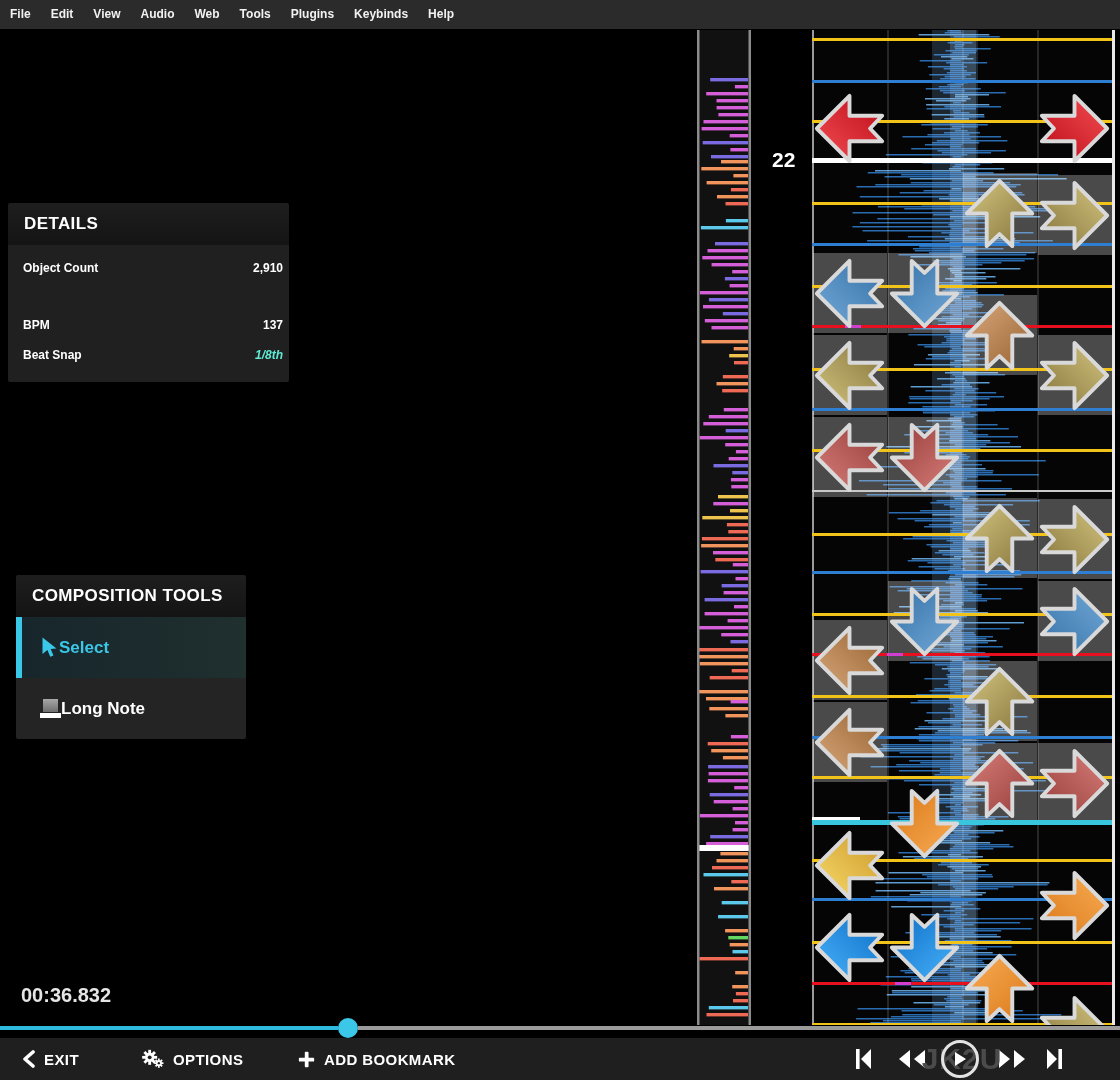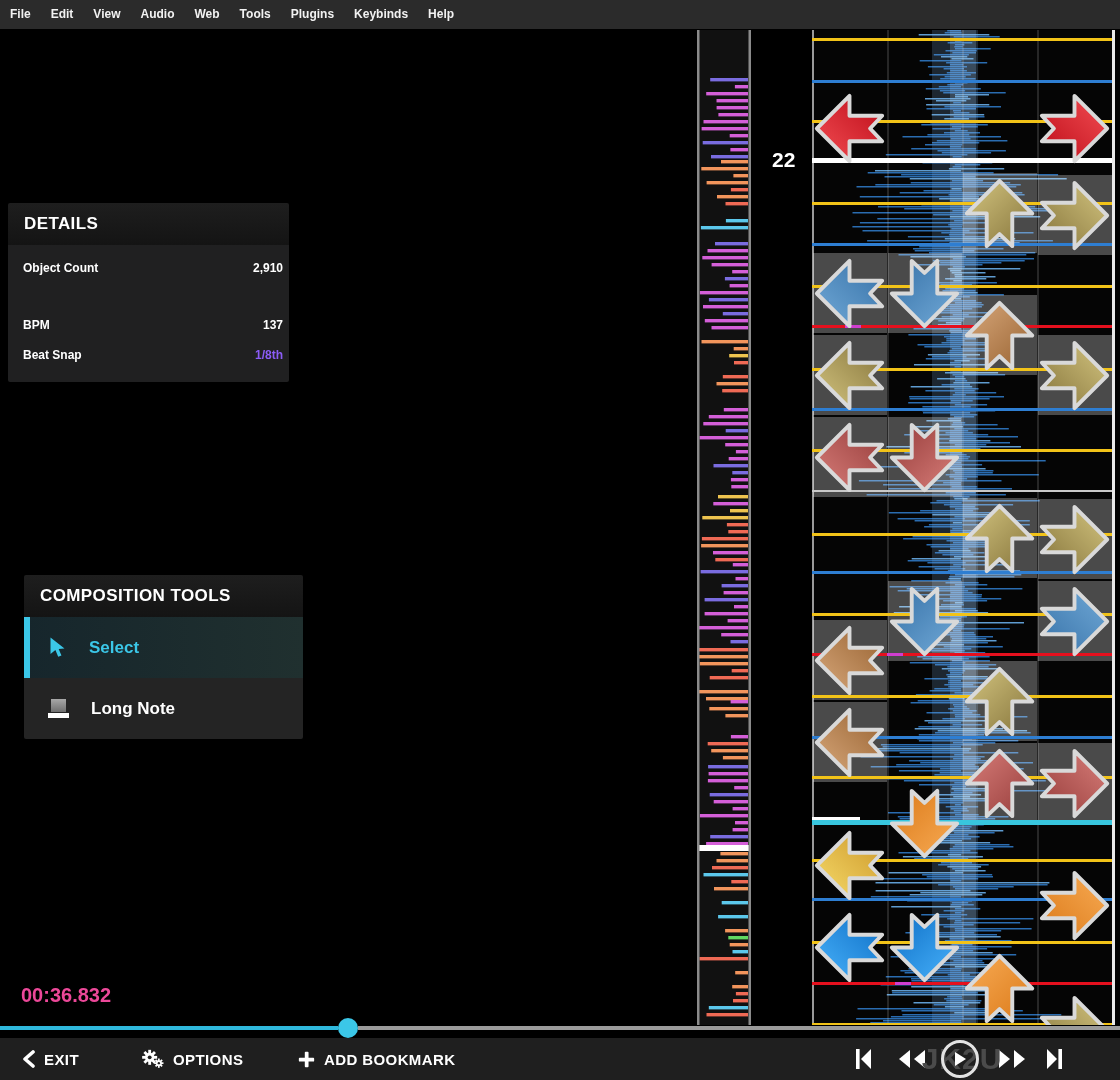--- a/index.html
+++ b/index.html
@@ -13,41 +13,41 @@
   .panel{position:absolute;border-radius:2px;overflow:hidden;z-index:30;
          box-shadow:0 0 12px rgba(0,0,0,.8);}
   .panel-header{background:linear-gradient(#1e1e1e,#141414);padding:11px 16px;
                 font-size:17px;font-weight:700;letter-spacing:.4px;color:#fff;}
   .details-panel{left:8px;top:203px;width:281px;}
   .details-body{background:#202021;padding:8px 0 12px 0;}
   .detail-row{display:flex;justify-content:space-between;align-items:flex-end;
               padding:8px 6px 8px 15px;font-size:12px;font-weight:700;}
   .detail-label{color:#fff;}
   .detail-value{color:#fff;}
-  .comp-panel{left:24px;top:575px;width:279px;}
+  .comp-panel{left:16px;top:575px;width:230px;}
   .comp-body{background:#242424;}
   .comp-item{display:flex;align-items:center;height:61px;padding-left:24px;position:relative;
              font-size:17px;font-weight:700;color:#fff;cursor:pointer;}
-  .comp-item .comp-label{margin-left:22px;}
+  .comp-item .comp-label{}
   .comp-item.active{background:linear-gradient(90deg,#16262c,#20302f);color:#3bc7e8;}
   .comp-item.active::before{content:"";position:absolute;left:0;top:0;bottom:0;width:6px;background:#3bc7e8;}
   .note-glyph{width:21px;height:7px;background:#fff;border-radius:2px;}
   .ln-glyph{width:21px;height:19px;position:relative;}
   .ln-glyph .ln-body{position:absolute;left:3px;top:0;width:15px;height:13px;
                      background:linear-gradient(#a8a8a8,#6f6f6f);}
   .ln-glyph .ln-base{position:absolute;left:0;bottom:0;width:21px;height:5px;background:#fff;}
   
   .minimap{position:absolute;left:697px;top:30px;width:54px;height:995px;background:#111;z-index:10;cursor:pointer;}
   .measure-label{position:absolute;left:772px;top:148px;font-size:21px;font-weight:700;color:#fff;z-index:15;}
   .playfield{position:absolute;left:812px;top:30px;width:300px;height:995px;background:#050505;
              overflow:hidden;z-index:10;}
   .pf-right-border{position:absolute;left:1112px;top:30px;width:3px;height:995px;background:#e9e9e9;z-index:11;}
   .timeline-line{position:absolute;left:0;width:300px;}
   
-  .timestamp{position:absolute;left:21px;top:984px;font-size:20px;font-weight:700;color:#ec4899;z-index:20;}
+  .timestamp{position:absolute;left:21px;top:984px;font-size:20px;font-weight:700;color:#e5e5e5;z-index:20;}
   .progress-track-done{position:absolute;left:0;top:1026px;height:4px;background:#2fb9dd;z-index:45;}
   .progress-track-rest{position:absolute;top:1026px;height:4px;background:#9b9b9b;right:0;z-index:45;}
   .progress-knob{position:absolute;top:1018px;width:20px;height:20px;border-radius:50%;
                  background:#3bc7e8;z-index:46;cursor:pointer;}
   .footer{position:absolute;left:0;top:1038px;width:1120px;height:42px;background:#1f1f1f;z-index:44;}
   .footer-btn{position:absolute;top:0;height:42px;display:flex;align-items:center;gap:9px;
               font-size:15px;font-weight:700;letter-spacing:.4px;color:#fff;cursor:pointer;}
   .transport-icon{position:absolute;cursor:pointer;}
   .watermark{position:absolute;left:921px;top:4px;width:82px;text-align:center;
              font-size:30px;font-weight:700;color:#4b4b4b;letter-spacing:1px;z-index:1;}
@@ -75,21 +75,21 @@
     <div class="detail-row">
       <span class="detail-label">Object Count</span>
       <span class="detail-value" style="color: rgb(255, 255, 255);">2,910</span>
     </div>
     <div class="detail-row">
       <span class="detail-label">BPM</span>
       <span class="detail-value" style="color: rgb(255, 255, 255); margin-top: 27px;">137</span>
     </div>
     <div class="detail-row">
       <span class="detail-label">Beat Snap</span>
-      <span class="detail-value" style="color: #8b5cf6;">1/8th</span>
+      <span class="detail-value" style="color: #5eead4; font-style: italic;">1/8th</span>
     </div>
   </div>
 </div>
 
 <div class="panel comp-panel">
   <div class="panel-header">COMPOSITION TOOLS</div>
   <div class="comp-body">
     <div class="comp-item active">
       <svg width="19" height="21" viewBox="0 0 16 18">
         <path d="M2 0.5 L2 14.5 L6.2 11.2 L8.6 17 L11.4 15.8 L9 10.2 L14 9.8 Z" fill="#3bc7e8"></path>

